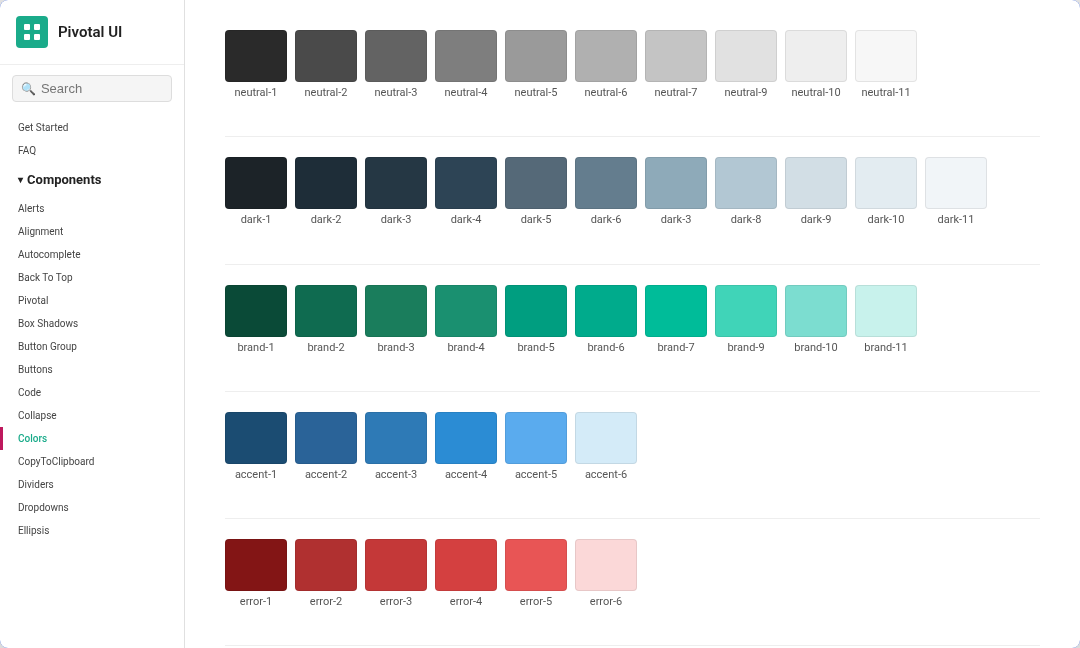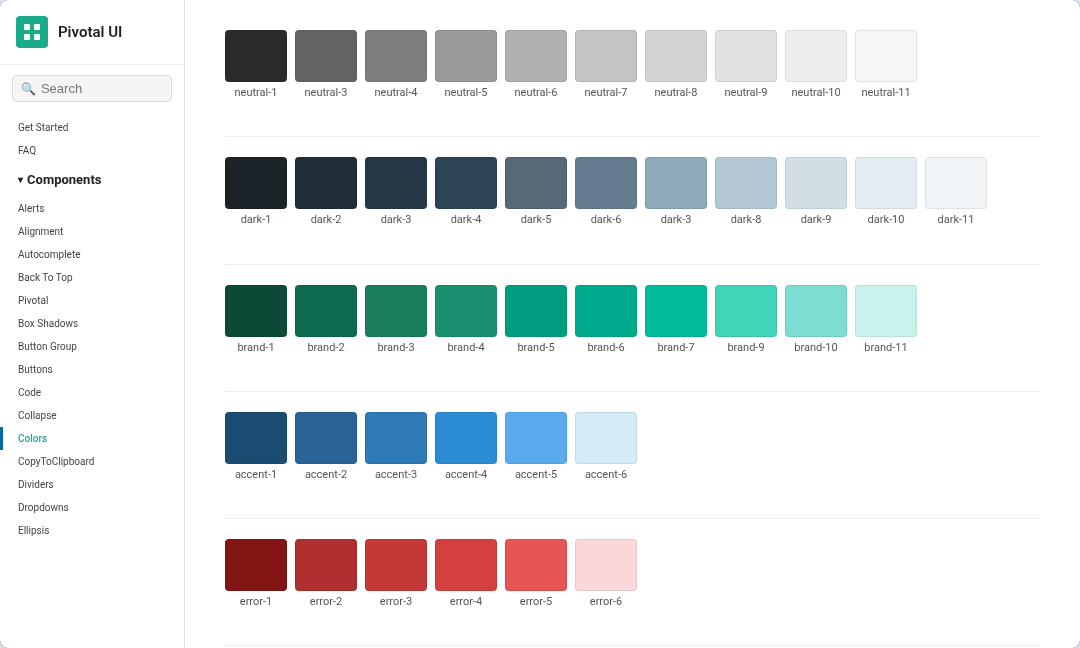--- a/index.html
+++ b/index.html
@@ -81,21 +81,21 @@
     }
     .nav-item {
       padding: 6px 18px;
       font-size: 10px;
       color: #444;
       cursor: pointer;
       display: block;
     }
     .nav-item.active {
       color: #1aab8a;
-      border-left: 3px solid #0369a1;
+      border-left: 3px solid #be185d;
       padding-left: 15px;
       font-weight: 500;
     }
     .nav-section-header {
       padding: 6px 18px;
       font-size: 13px;
       color: #222;
       font-weight: 700;
       cursor: pointer;
       display: flex;
@@ -198,44 +198,44 @@
 
   <div class="main-content">
 
     <div class="color-section">
       <div class="color-row" id="neutral-row">
           <div class="color-item">
             <div class="color-swatch" style="background-color: rgb(42, 42, 42);"></div>
             <div class="color-label">neutral-1</div>
           </div>
           <div class="color-item">
+            <div class="color-swatch" style="background-color: rgb(74, 74, 74);"></div>
+            <div class="color-label">neutral-2</div>
+          </div>
+          <div class="color-item">
             <div class="color-swatch" style="background-color: rgb(99, 99, 99);"></div>
             <div class="color-label">neutral-3</div>
           </div>
           <div class="color-item">
             <div class="color-swatch" style="background-color: rgb(126, 126, 126);"></div>
             <div class="color-label">neutral-4</div>
           </div>
           <div class="color-item">
             <div class="color-swatch" style="background-color: rgb(154, 154, 154);"></div>
             <div class="color-label">neutral-5</div>
           </div>
           <div class="color-item">
             <div class="color-swatch" style="background-color: rgb(176, 176, 176);"></div>
             <div class="color-label">neutral-6</div>
           </div>
           <div class="color-item">
             <div class="color-swatch" style="background-color: rgb(196, 196, 196);"></div>
             <div class="color-label">neutral-7</div>
           </div>
           <div class="color-item">
-            <div class="color-swatch" style="background-color: rgb(211, 211, 211);"></div>
-            <div class="color-label">neutral-8</div>
-          </div>
-          <div class="color-item">
             <div class="color-swatch" style="background-color: rgb(225, 225, 225);"></div>
             <div class="color-label">neutral-9</div>
           </div>
           <div class="color-item">
             <div class="color-swatch" style="background-color: rgb(238, 238, 238);"></div>
             <div class="color-label">neutral-10</div>
           </div>
           <div class="color-item">
             <div class="color-swatch" style="background-color: rgb(247, 247, 247);"></div>
             <div class="color-label">neutral-11</div>

